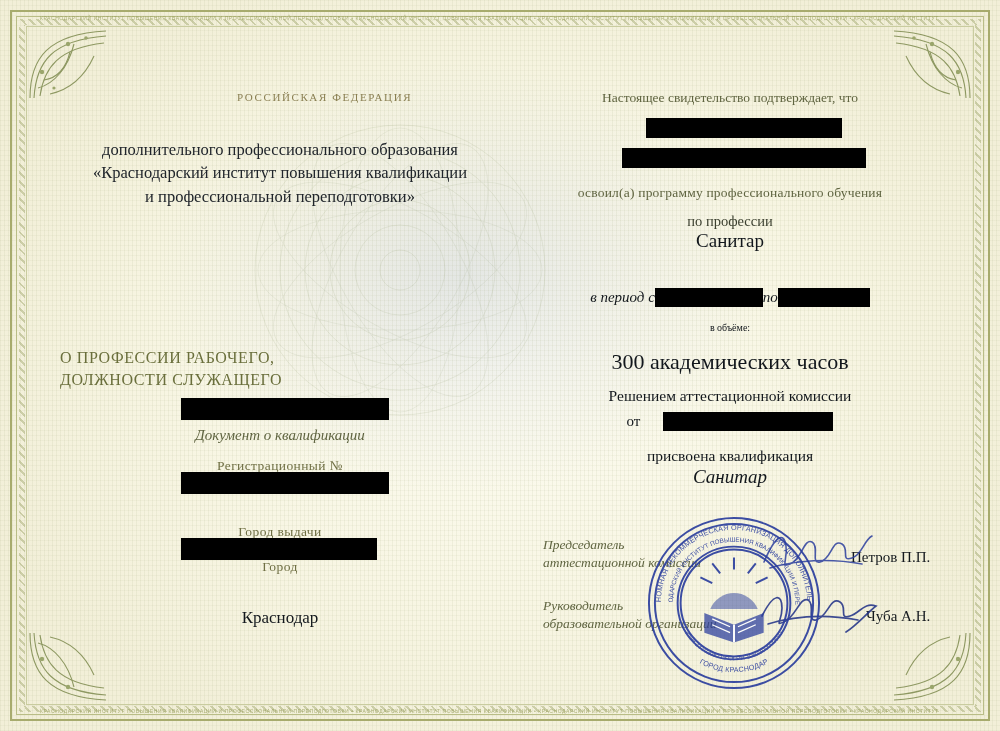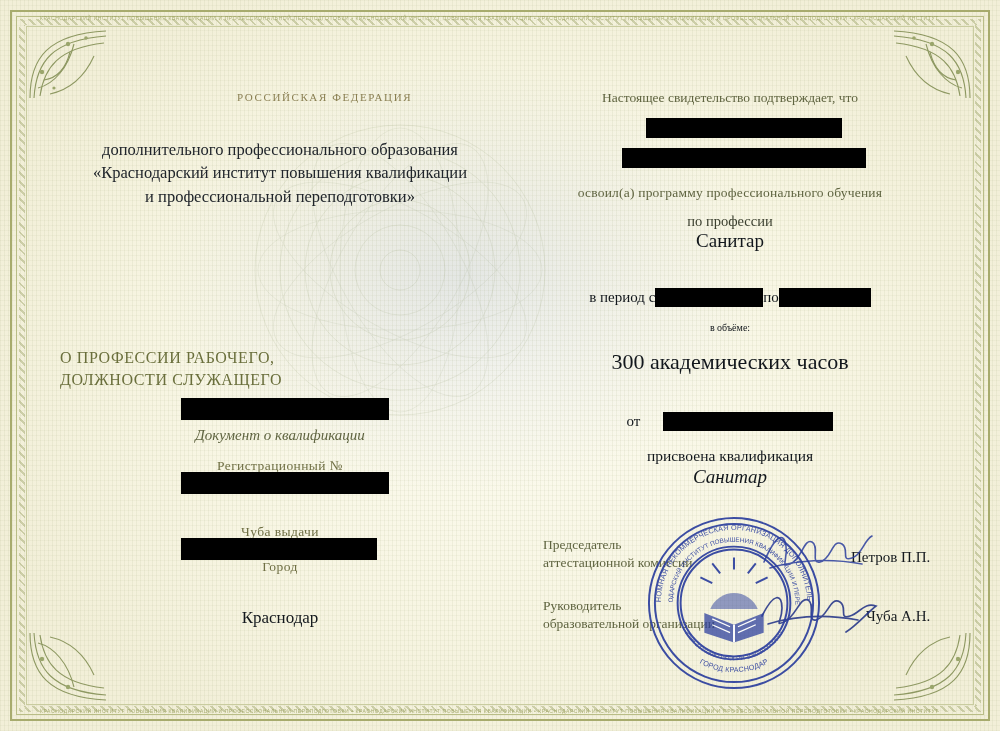--- a/index.html
+++ b/index.html
@@ -217,20 +217,21 @@
   .profession-value { top: 230px; font-size: 19px; }
   .period-row {
     position: absolute;
     left: 520px; top: 288px;
     width: 420px;
     display: flex;
     align-items: center;
     justify-content: center;
     font-size: 15px;
     color: #12171c;
+    font-style: italic;
   }
   .volume-label { top: 322px; font-size: 10px; color: #12171c; }
   .volume-value { top: 349px; font-size: 22px; }
   .decision-line { top: 387px; font-size: 15.5px; color: #12171c; }
   .from-row {
     position: absolute;
     left: 520px; top: 412px;
     width: 420px;
     display: flex;
     align-items: center;
@@ -243,20 +244,21 @@
   .qual-value {
     top: 466px;
     font-size: 19px;
     font-style: italic;
   }
 
   
   .sig-role {
     position: absolute;
     font-size: 13.5px;
+    font-style: italic;
     color: #5f6440;
     line-height: 1.35;
   }
   .sig-role.chair { left: 543px; top: 536px; }
   .sig-role.head  { left: 543px; top: 597px; }
 
   .sig-name {
     position: absolute;
     font-size: 15px;
     color: #14191e;
@@ -417,21 +419,21 @@
       <div>О ПРОФЕССИИ РАБОЧЕГО,</div>
       <div>ДОЛЖНОСТИ СЛУЖАЩЕГО</div>
     </div>
 
     <div class="redaction rd-left-1"></div>
     <div class="left-caption cap-doc">Документ о квалификации</div>
 
     <div class="left-caption cap-reg">Регистрационный №</div>
     <div class="redaction rd-left-2"></div>
 
-    <div class="left-caption cap-date">Чуба выдачи</div>
+    <div class="left-caption cap-date">Город выдачи</div>
     <div class="redaction rd-left-3"></div>
 
     <div class="left-caption cap-city">Город</div>
     <div class="city-value">Краснодар</div>
 
     <div class="r-line r-note confirm-line">Настоящее свидетельство подтверждает, что</div>
 
     <div class="redaction rd-name1"></div>
     <div class="redaction rd-name2"></div>
 
@@ -442,20 +444,21 @@
     <div class="period-row">
       <span>в период с</span>
       <span class="rd-inline w1"></span>
       <span>по</span>
       <span class="rd-inline w2"></span>
     </div>
 
     <div class="r-line r-strong volume-label">в объёме:</div>
     <div class="r-line r-strong volume-value">300 академических часов</div>
 
+    <div class="r-line r-strong decision-line">Решением аттестационной комиссии</div>
     <div class="from-row">
       <span>от</span>
       <span class="rd-inline w3"></span>
     </div>
 
     <div class="r-line r-strong qual-label">присвоена квалификация</div>
     <div class="r-line r-strong qual-value">Санитар</div>
 
     <div class="sig-role chair">
       <div>Председатель</div>

